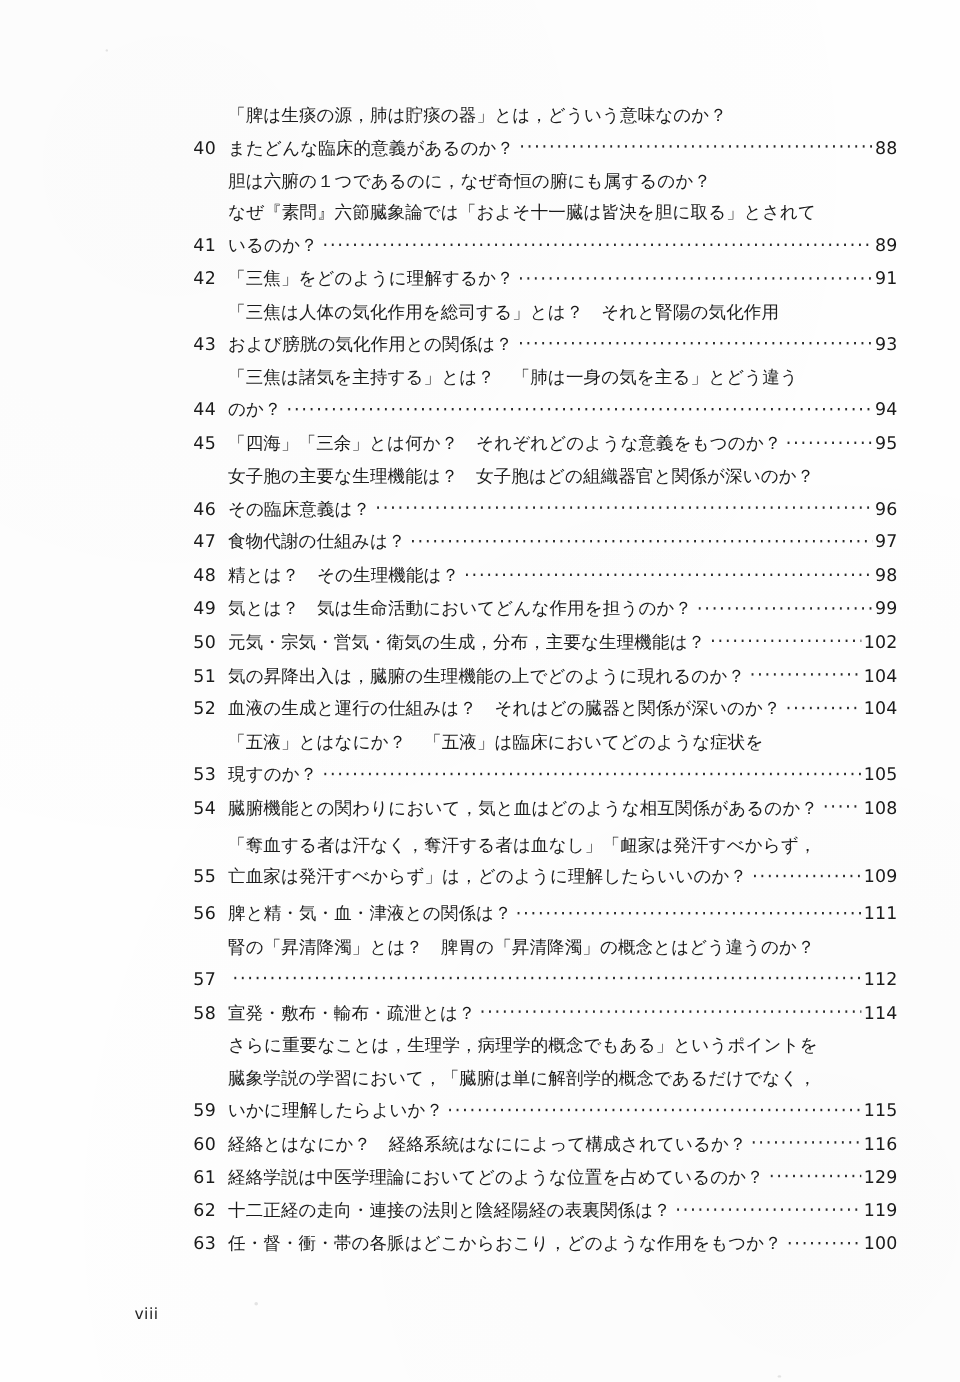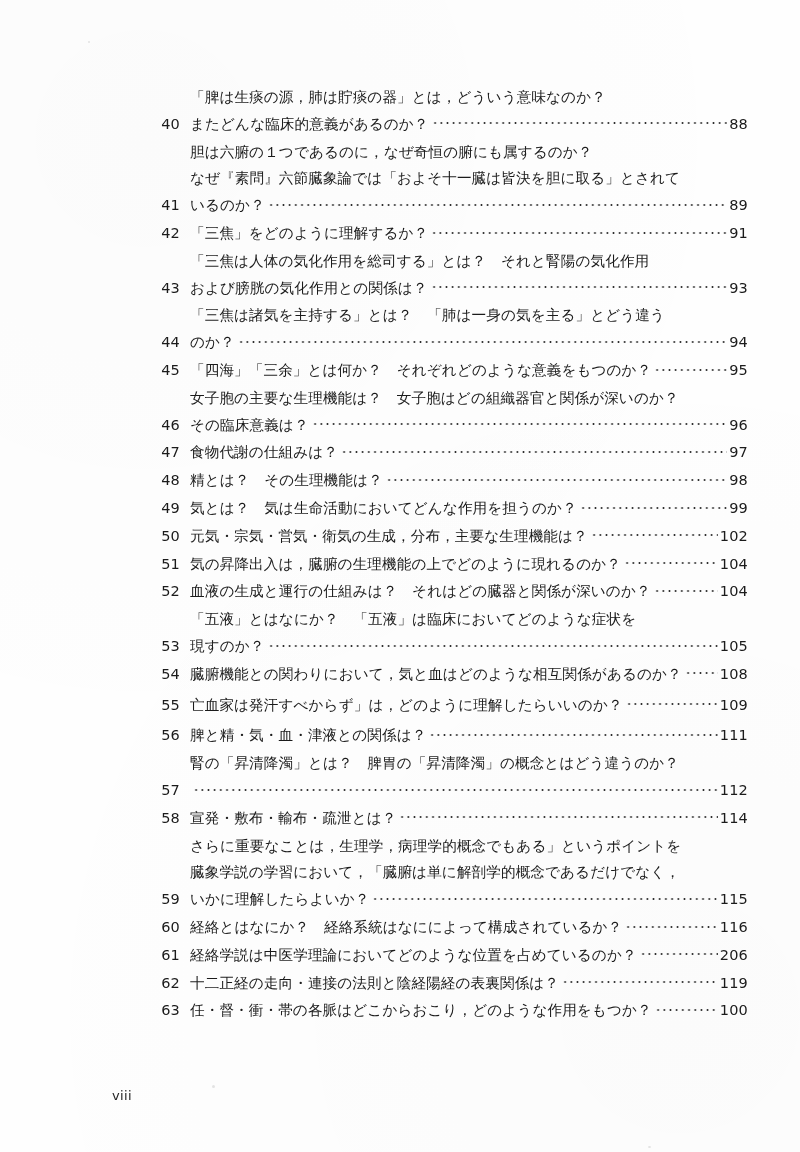--- a/index.html
+++ b/index.html
@@ -295,20 +295,23 @@
         <div class="line">
           <span class="line-text">臓腑機能との関わりにおいて，気と血はどのような相互関係があるのか？</span>
           <span class="leader"></span>
           <span class="page-num">108</span>
         </div>
       </div>
     </div>
     <div class="entry loose">
       <div class="entry-num">55</div>
       <div class="entry-body">
+        <div class="line no-leader">
+          <span class="line-text">「奪血する者は汗なく，奪汗する者は血なし」「衄家は発汗すべからず，</span>
+        </div>
         <div class="line">
           <span class="line-text">亡血家は発汗すべからず」は，どのように理解したらいいのか？</span>
           <span class="leader"></span>
           <span class="page-num">109</span>
         </div>
       </div>
     </div>
     <div class="entry">
       <div class="entry-num">56</div>
       <div class="entry-body">
@@ -367,21 +370,21 @@
           <span class="page-num">116</span>
         </div>
       </div>
     </div>
     <div class="entry">
       <div class="entry-num">61</div>
       <div class="entry-body">
         <div class="line">
           <span class="line-text">経絡学説は中医学理論においてどのような位置を占めているのか？</span>
           <span class="leader"></span>
-          <span class="page-num">206</span>
+          <span class="page-num">129</span>
         </div>
       </div>
     </div>
     <div class="entry">
       <div class="entry-num">62</div>
       <div class="entry-body">
         <div class="line">
           <span class="line-text">十二正経の走向・連接の法則と陰経陽経の表裏関係は？</span>
           <span class="leader"></span>
           <span class="page-num">119</span>

